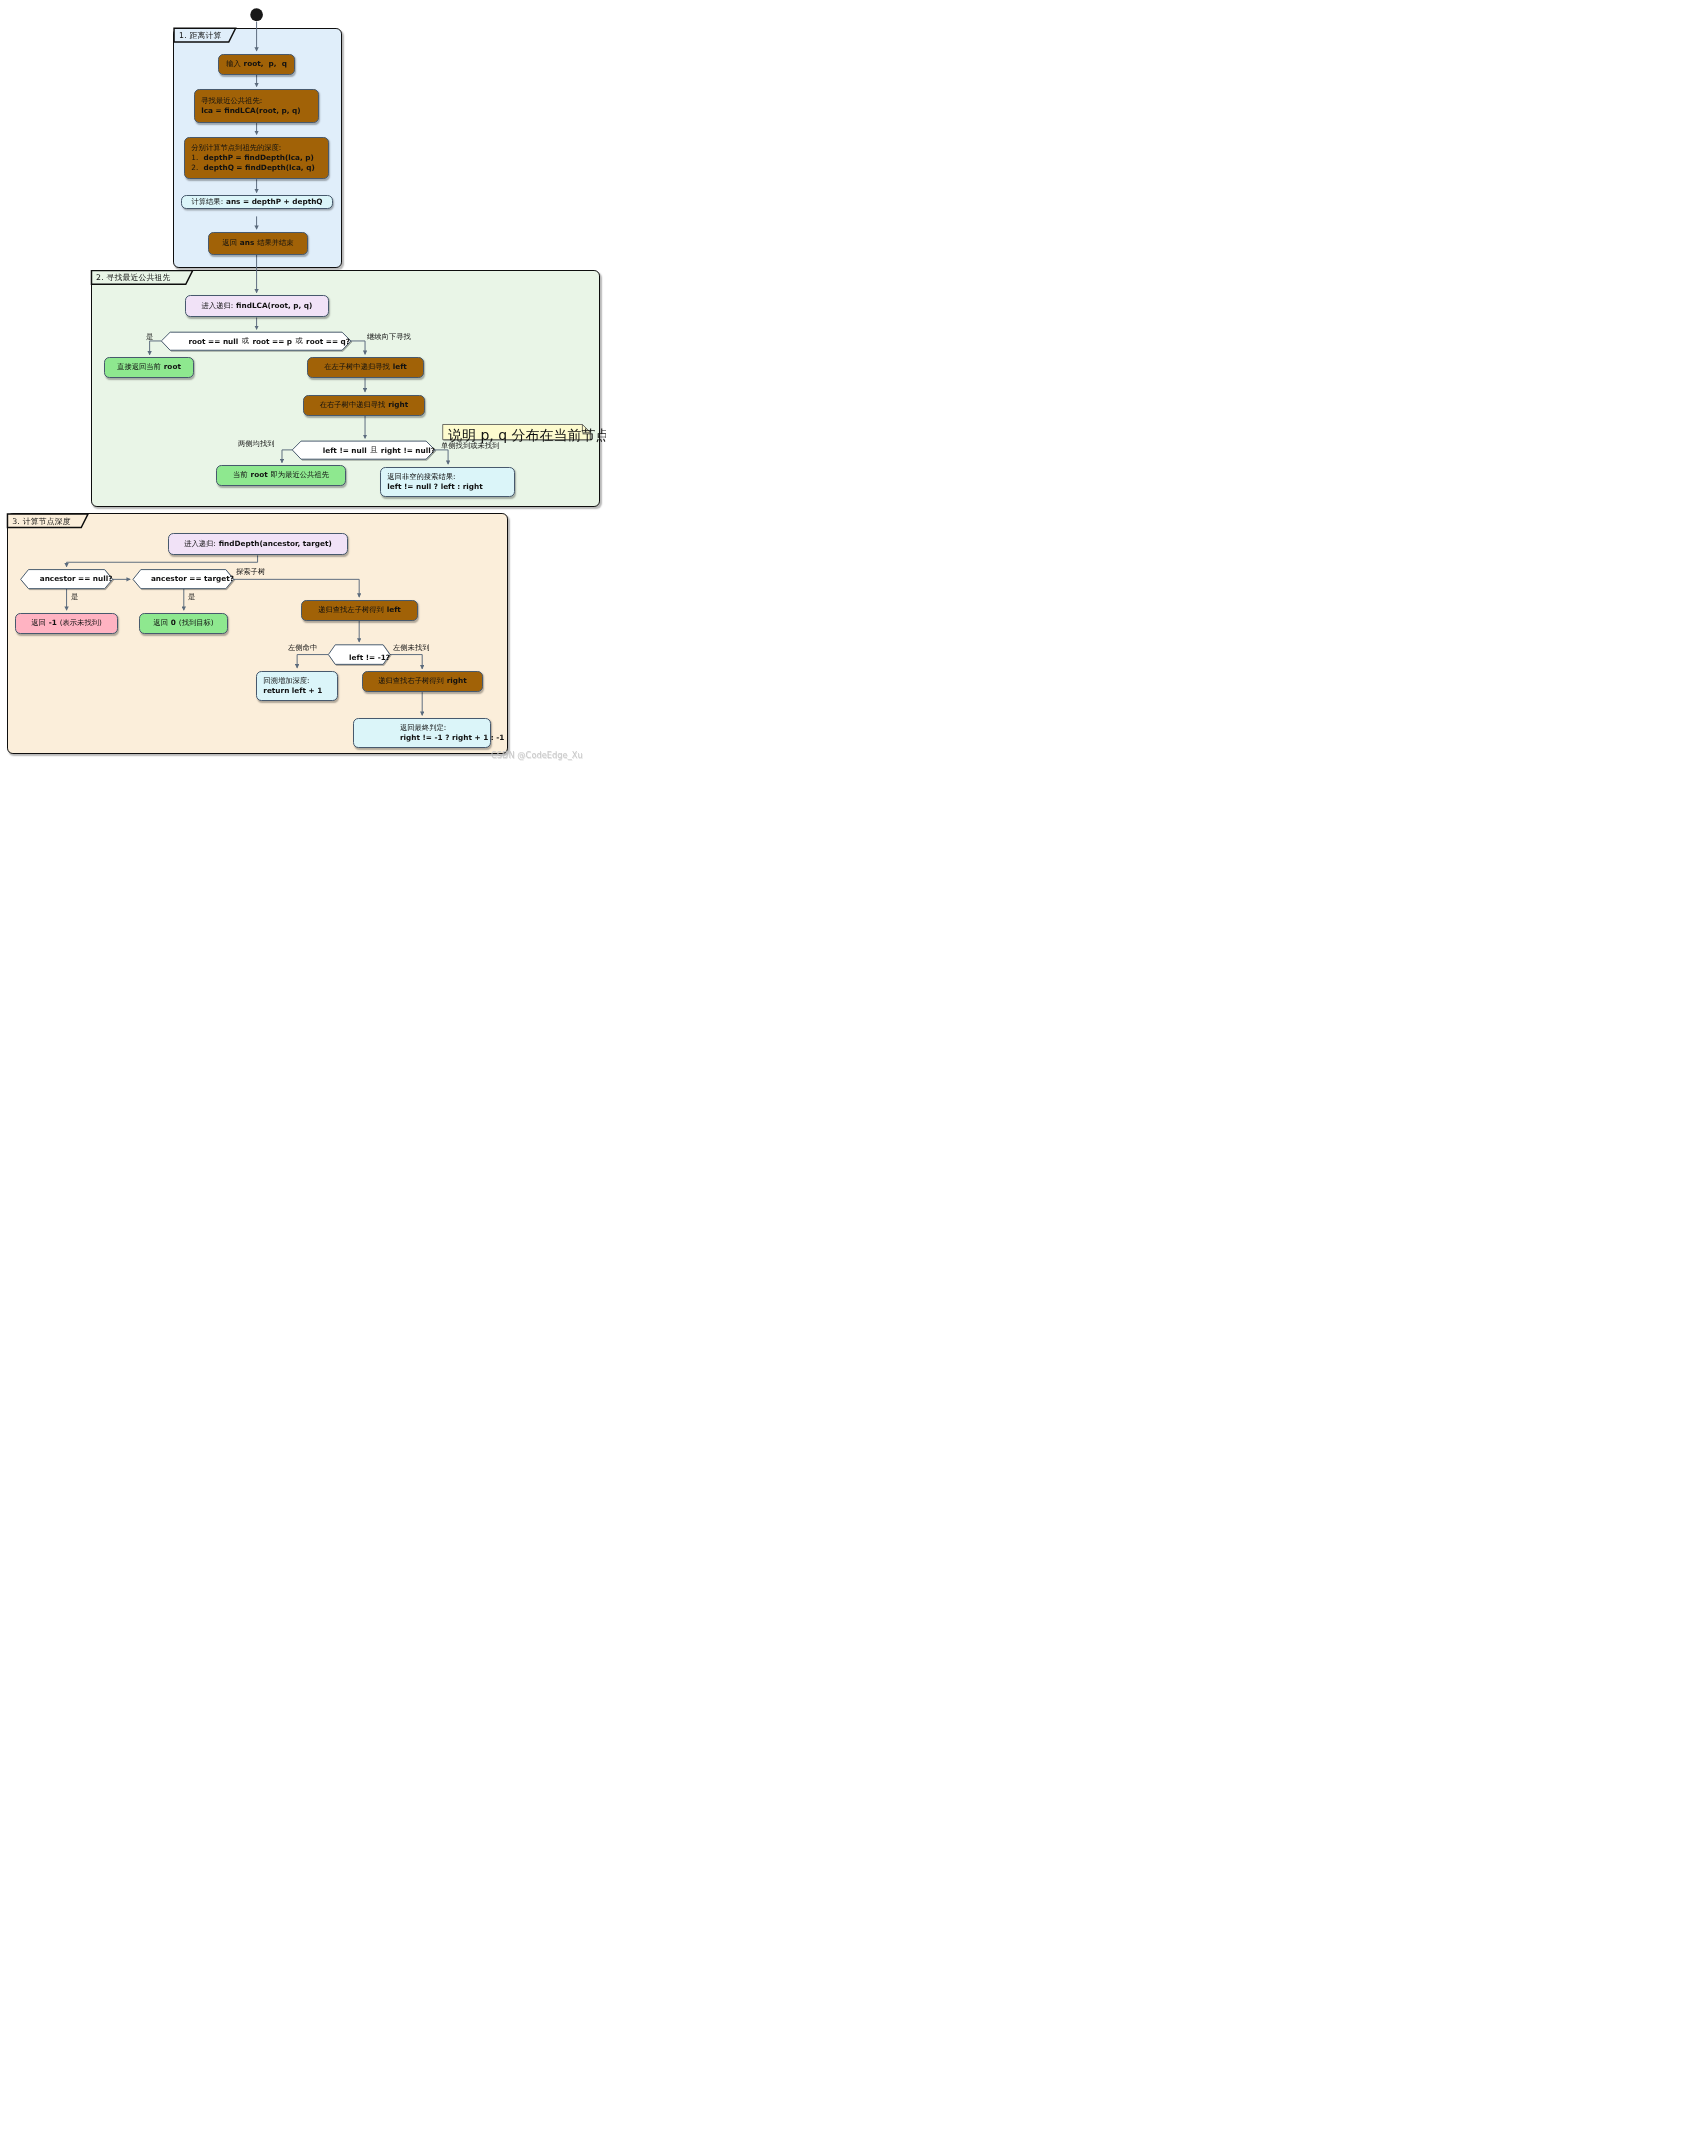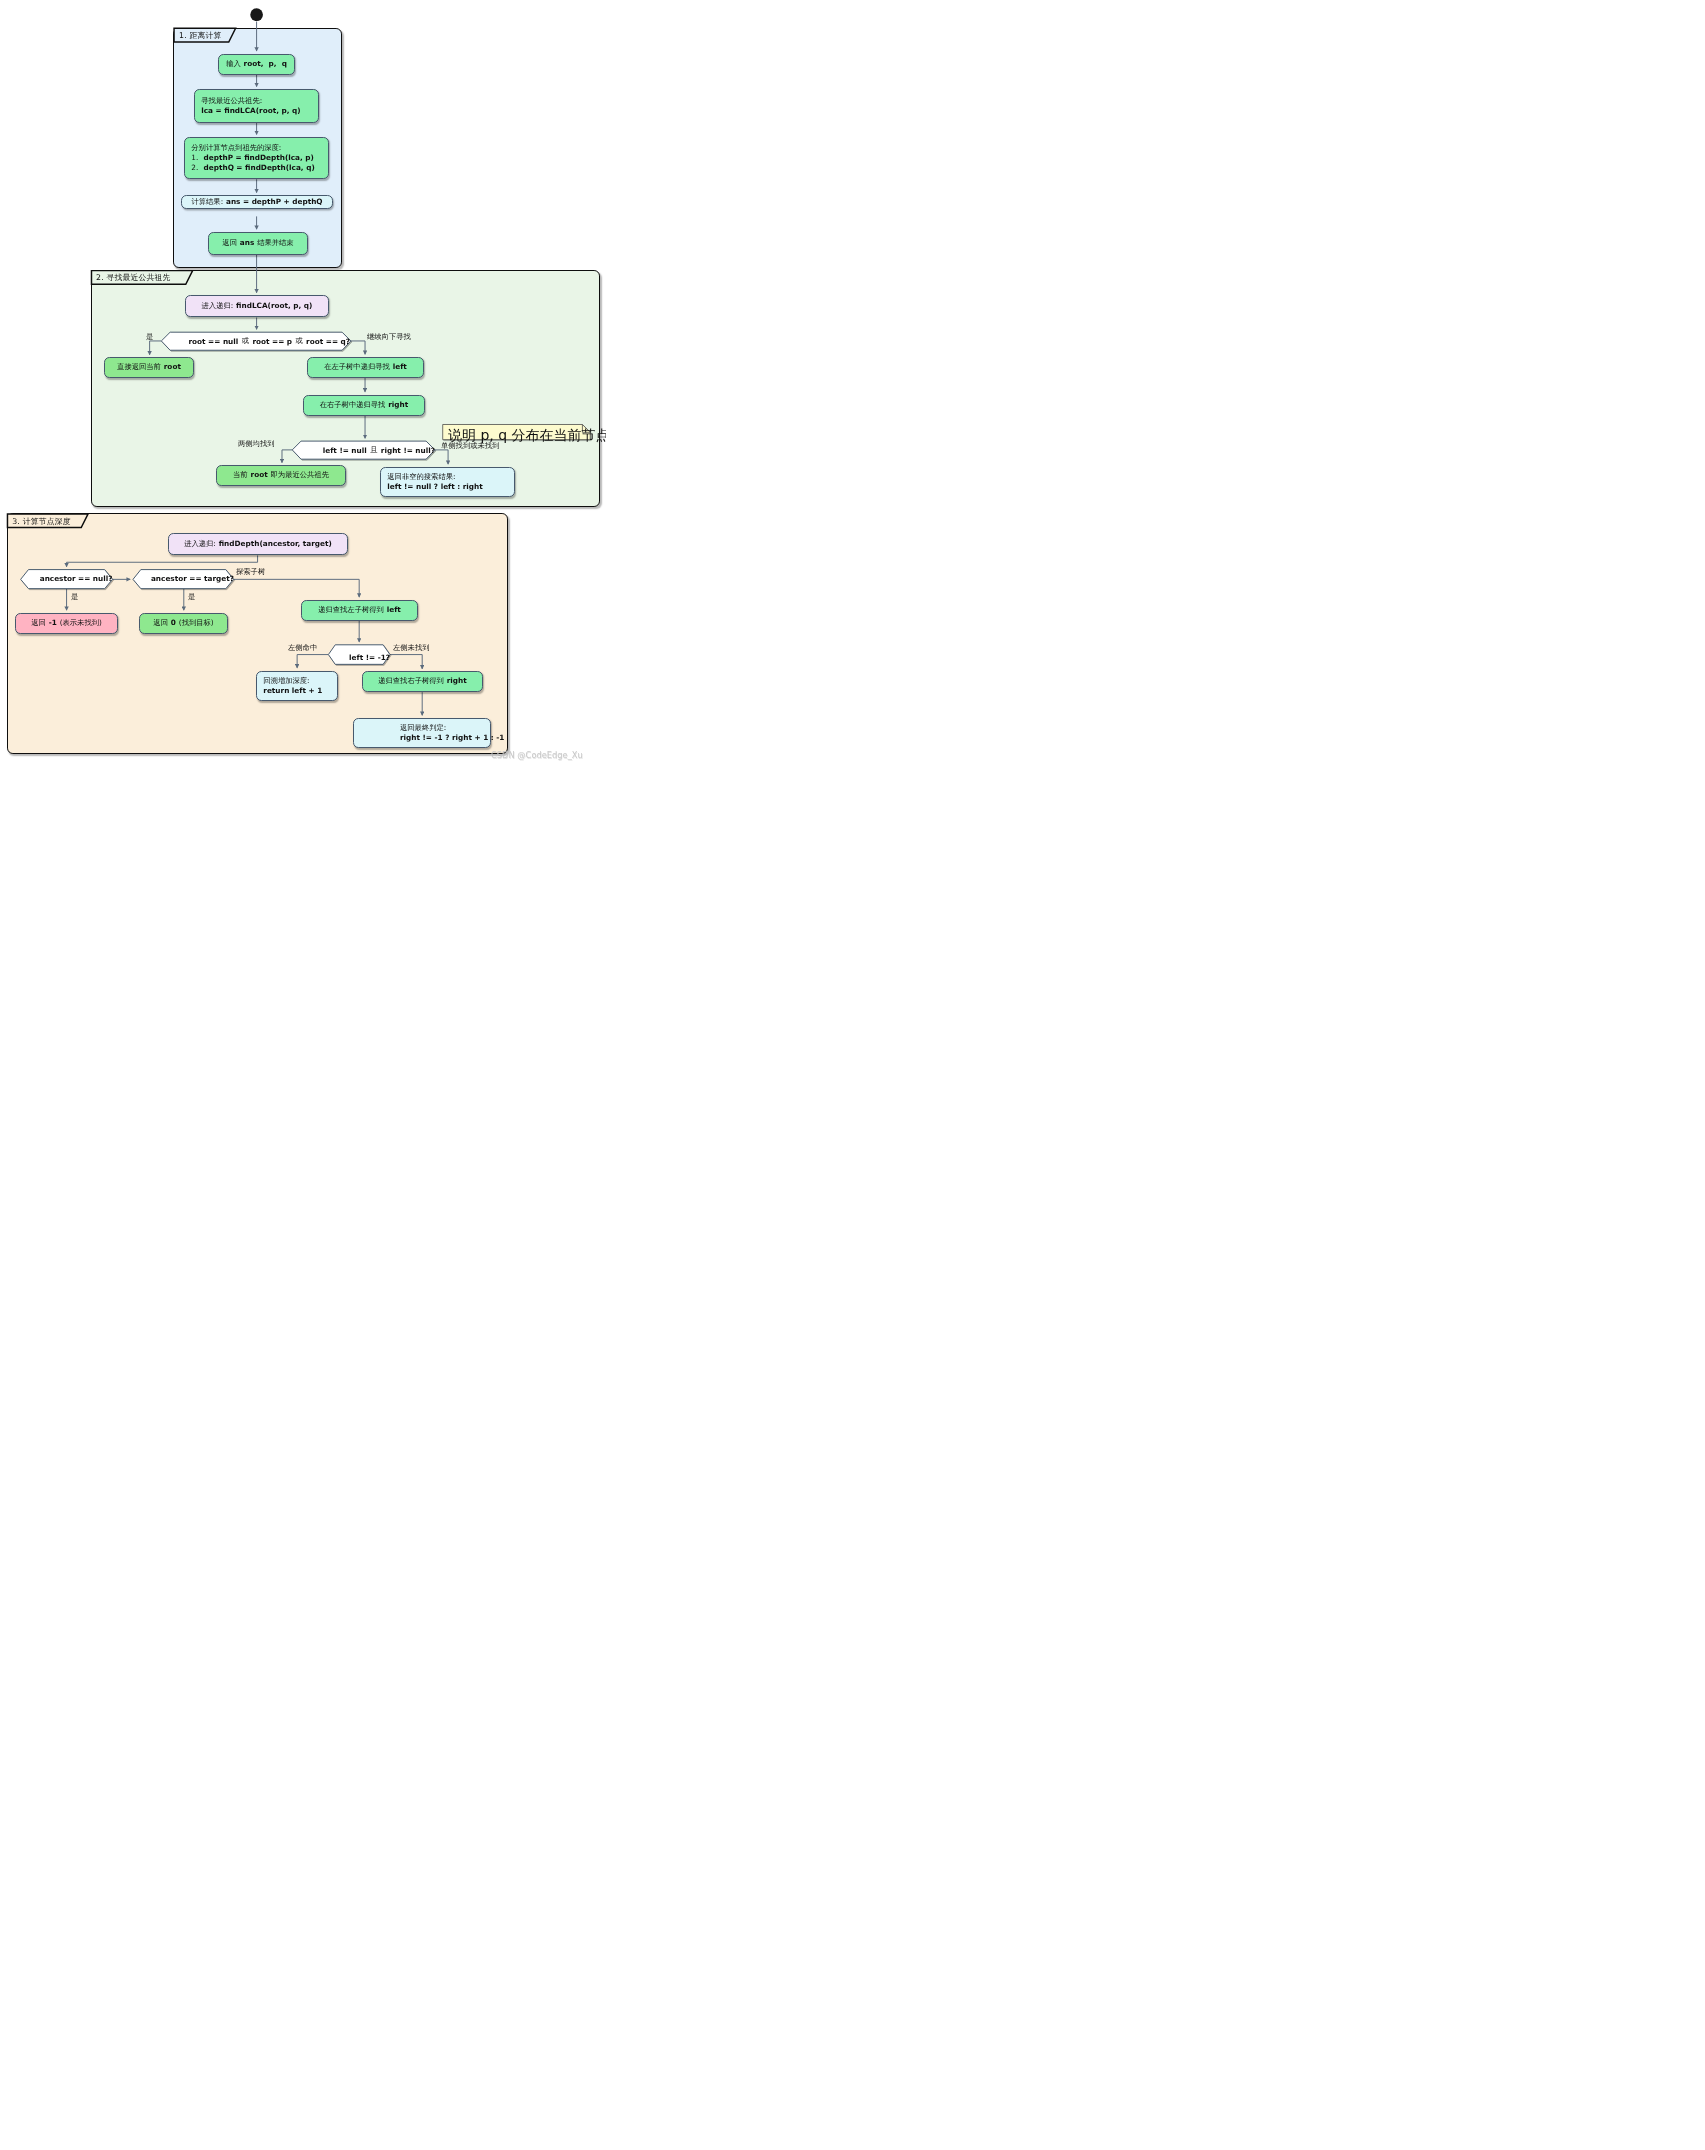--- a/index.html
+++ b/index.html
@@ -12,21 +12,21 @@
   .p1{left:173px;top:28px;width:167px;height:238px;background:#e0eefa;}
   .p2{left:91px;top:270px;width:507px;height:235px;background:#e9f5e7;}
   .p3{left:6.8px;top:513px;width:499px;height:239px;background:#fbeeda;}
 
   .overlay{position:absolute;left:0;top:0;width:606px;height:764px;z-index:2;}
 
   .tab-label{position:absolute;z-index:3;font-size:7.8px;font-weight:500;letter-spacing:0.2px;}
 
   
   .node{position:absolute;z-index:3;display:flex;flex-direction:column;justify-content:center;
-        align-items:center;border:1px solid #47596d;border-radius:5.4px;background:#86efac;
+        align-items:center;border:1px solid #47596d;border-radius:5.4px;background:#a16207;
         font-size:7.3px;line-height:10.3px;box-shadow:1px 1.5px 1.5px rgba(0,0,0,.3);box-sizing:border-box;}
   .node .line{display:flex;align-items:baseline;column-gap:2.9px;white-space:nowrap;}
   .node.align-left{align-items:flex-start;padding-left:6.3px;}
   .code{font-weight:700;white-space:pre;}
   .num{margin-right:2.4px;}
   .bg-cyan{background:#dbf5f9;}
   .bg-lav{background:#f1e2f7;}
   .bg-green{background:#8ee88f;}
   .bg-pink{background:#ffb3c2;}
 

